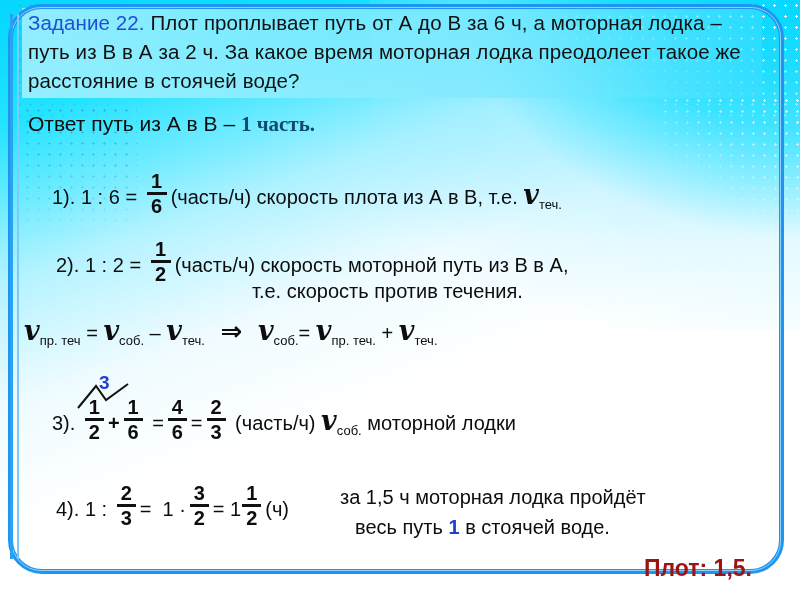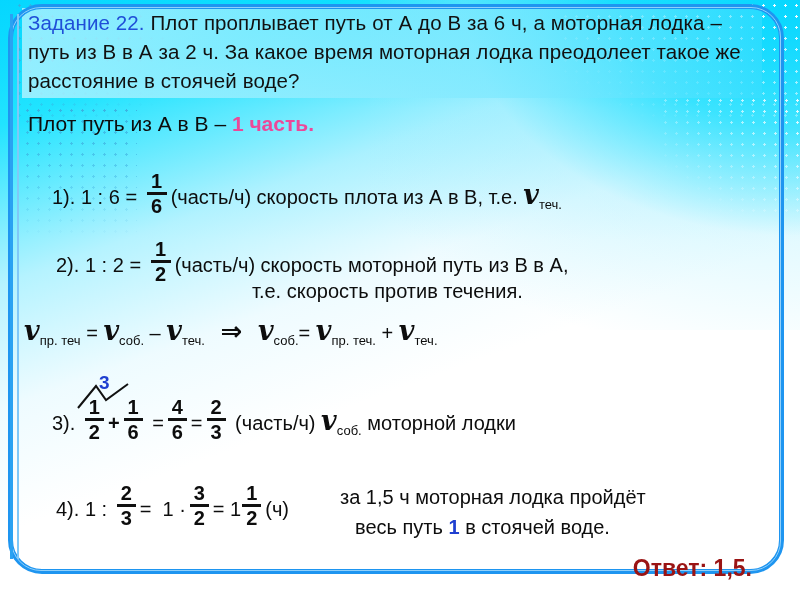--- a/index.html
+++ b/index.html
@@ -88,21 +88,21 @@
   #header-text{
     position:absolute;left:28px;top:8px;width:730px;
     font-size:20.5px;line-height:29px;color:#111111;
     letter-spacing:.1px;
   }
   #task-label{color:#1f4fd8;font-weight:normal;}
 
   
   .line{position:absolute;color:#0d0d0d;white-space:nowrap;}
   .b{font-weight:bold;}
-  .blue{color:#ec4899;font-weight:bold;}
+  .blue{color:#0c4a6e;font-weight:bold;font-family:Liberation Serif, serif;}
   .blue1{color:#1f3fd0;font-weight:bold;}
   .red{color:#9a1414;font-weight:bold;}
 
   
   .frac{display:inline-block;vertical-align:-0.52em;text-align:center;
         margin:0 4px;position:relative;top:-1px;}
   .frac .n,.frac .d{display:block;font-weight:bold;line-height:1.02;font-size:20px;}
   .frac .bar{display:block;height:2.6px;background:#111;margin:1px auto;}
 
   
@@ -137,21 +137,21 @@
   <div class="frame"></div>
   <div class="frame-inner"></div>
   <div class="stripe" id="stripe-a"></div>
   <div class="stripe" id="stripe-b"></div>
 
   <div id="header-text">
     <span id="task-label">Задание 22.</span><span> Плот проплывает путь от А до В за 6 ч, а моторная лодка – путь из В в А за 2 ч. За какое время моторная лодка преодолеет такое же расстояние в стоячей воде?</span>
   </div>
 
   <div class="line" style="left:28px;top:112px;font-size:21px;">
-    <span>Плот путь из А в В – </span><span class="blue">1 часть.</span>
+    <span>Ответ путь из А в В – </span><span class="blue">1 часть.</span>
   </div>
 
   <div class="line" style="left:52px;top:172px;font-size:20px;">
     <span>1).</span>
     <span>1 : 6 = </span><span class="frac">
        <span class="n">1</span>
        <span class="bar" style="width:20px"></span>
        <span class="d">6</span>
     </span><span>(часть/ч)</span><span> скорость плота из А в В, т.е. </span><span class="v">v</span><span class="sub">теч.</span>
   </div>
@@ -222,16 +222,16 @@
        <span class="d">2</span>
     </span><span>(ч)</span>
   </div>
 
   <div class="line" style="left:340px;top:486px;font-size:20px;">за 1,5 ч моторная лодка пройдёт</div>
   <div class="line" style="left:355px;top:516px;font-size:20px;">
     <span>весь путь </span><span class="blue1">1</span><span> в стоячей воде.</span>
   </div>
 
   <div id="answer" class="red">
-    <span>Ответ:</span><span> 1,5.</span>
+    <span>Плот:</span><span> 1,5.</span>
   </div>
 
 </div>
 
 </body></html>

